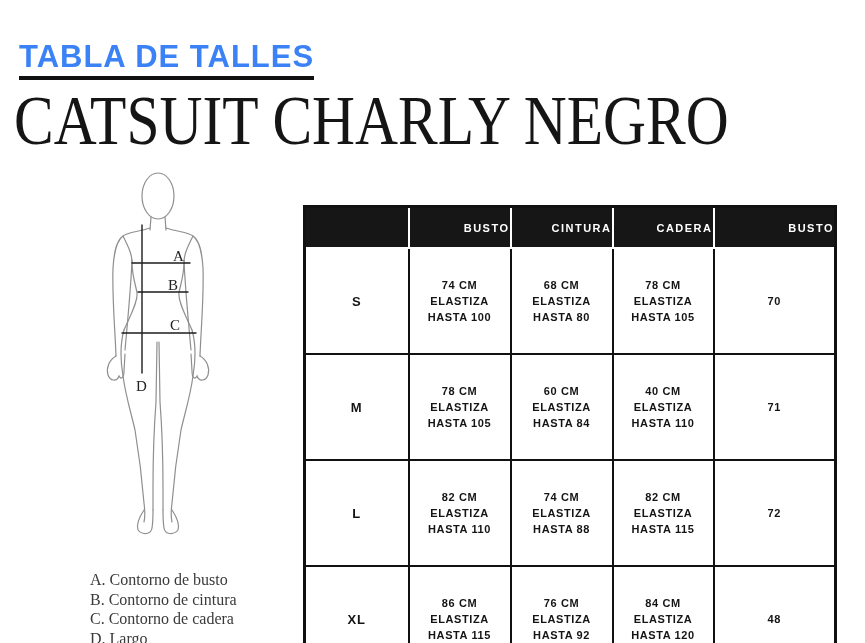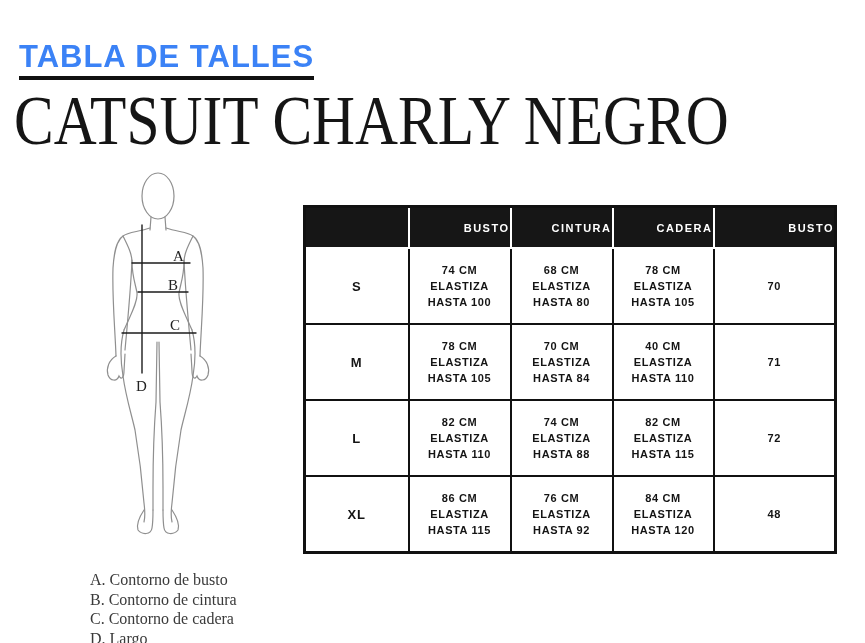--- a/index.html
+++ b/index.html
@@ -21,21 +21,21 @@
   .figure-svg path,.figure-svg ellipse{fill:none;stroke:#8f8f8f;stroke-width:1.2;stroke-linecap:round;}
   .figure-svg .measure{stroke:#1c1c1c;stroke-width:1.4;}
   .figure-svg text{font-family:"Liberation Serif","DejaVu Serif",serif;font-size:15px;fill:#222;stroke:none;}
 
   
   .size-table{position:absolute;left:303px;top:205px;border-collapse:collapse;
               table-layout:fixed;border:3px solid #111;background:#fff;}
   .size-table th{background:#161616;color:#ffffff;font-size:11px;font-weight:bold;
                  letter-spacing:1.5px;height:39px;border:2px solid #ffffff;padding:0;
                  text-align:right;vertical-align:middle;}
-  .size-table td{border:2px solid #111;height:74px;padding:0;text-align:center;
+  .size-table td{border:2px solid #111;height:74px;padding:15px;text-align:center;
                  vertical-align:middle;color:#141414;}
   .size-table td.size{font-size:13px;font-weight:bold;letter-spacing:1px;}
   .size-table td.val{font-size:11px;font-weight:bold;letter-spacing:0.6px;
                      line-height:16px;white-space:pre-line;}
 
   
   .legend{position:absolute;left:90px;top:570px;
           font-family:"Liberation Serif","DejaVu Serif",serif;
           font-size:16px;line-height:19.5px;color:#3a3a3a;}
   .legend div{white-space:nowrap;}
@@ -116,21 +116,21 @@
         <td class="val">78 CM
 ELASTIZA
 HASTA 105</td>
         <td class="val">70</td>
       </tr>
       <tr>
         <td class="size">M</td>
         <td class="val">78 CM
 ELASTIZA
 HASTA 105</td>
-        <td class="val">70 CM
+        <td class="val">60 CM
 ELASTIZA
 HASTA 84</td>
         <td class="val">40 CM
 ELASTIZA
 HASTA 110</td>
         <td class="val">71</td>
       </tr>
       <tr>
         <td class="size">L</td>
         <td class="val">82 CM

